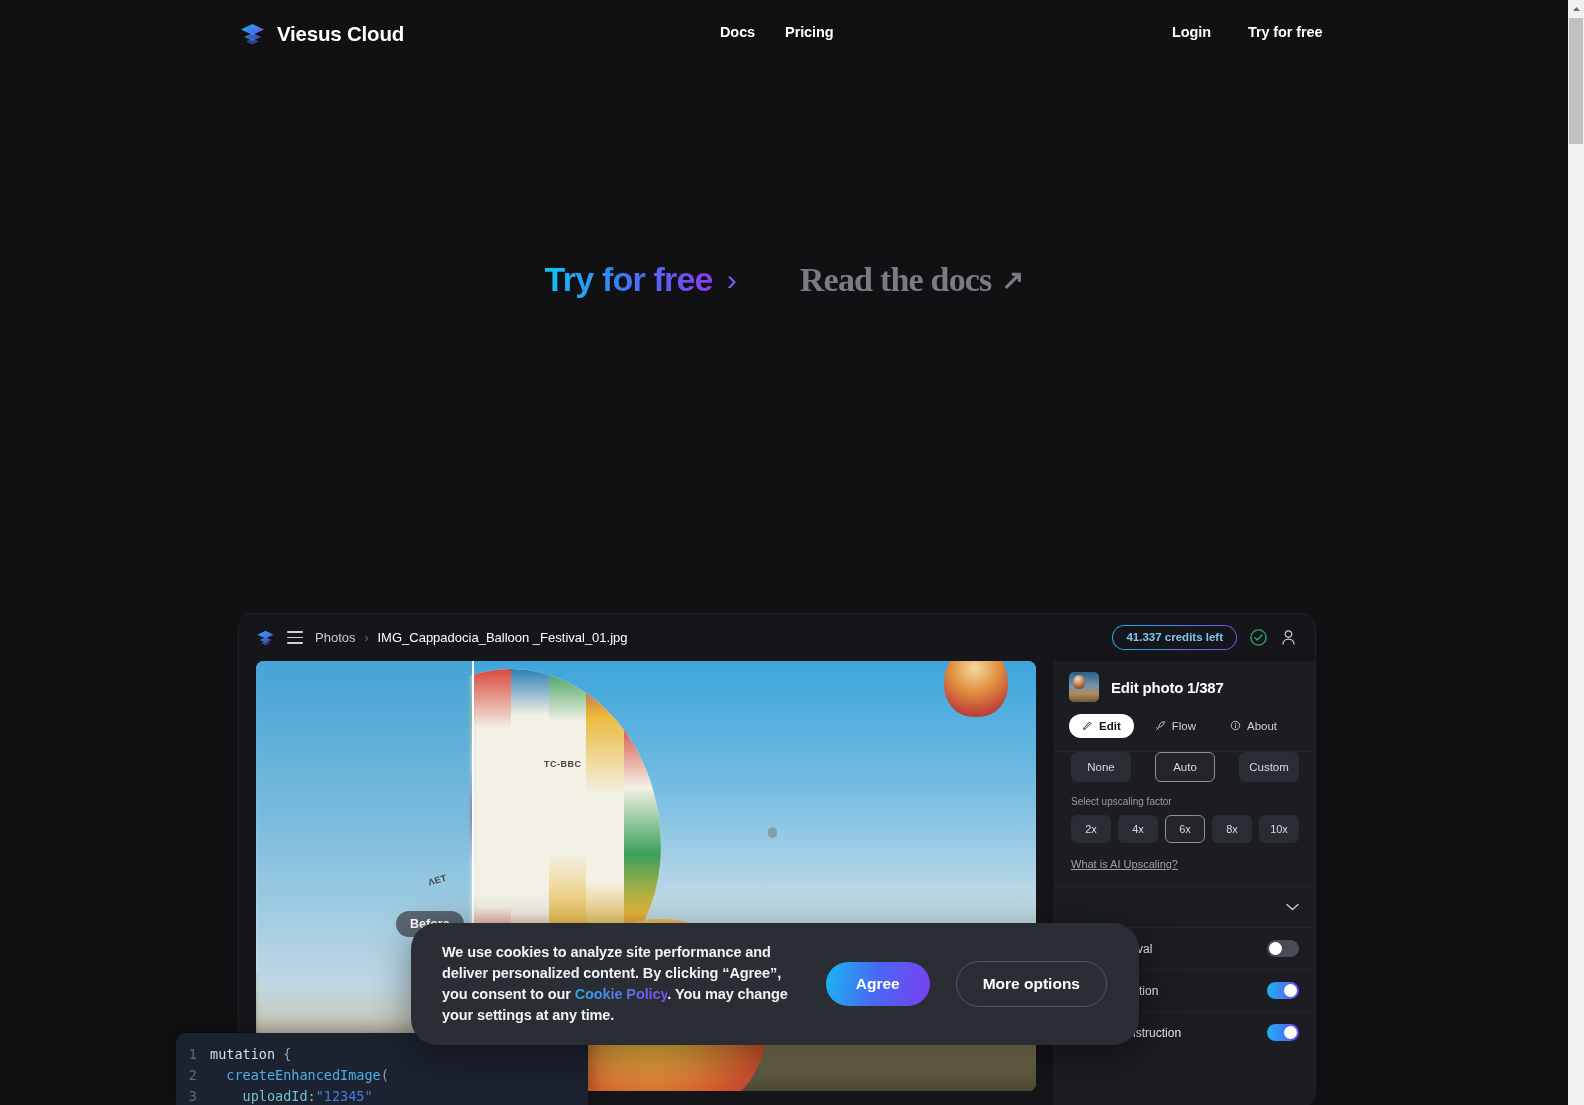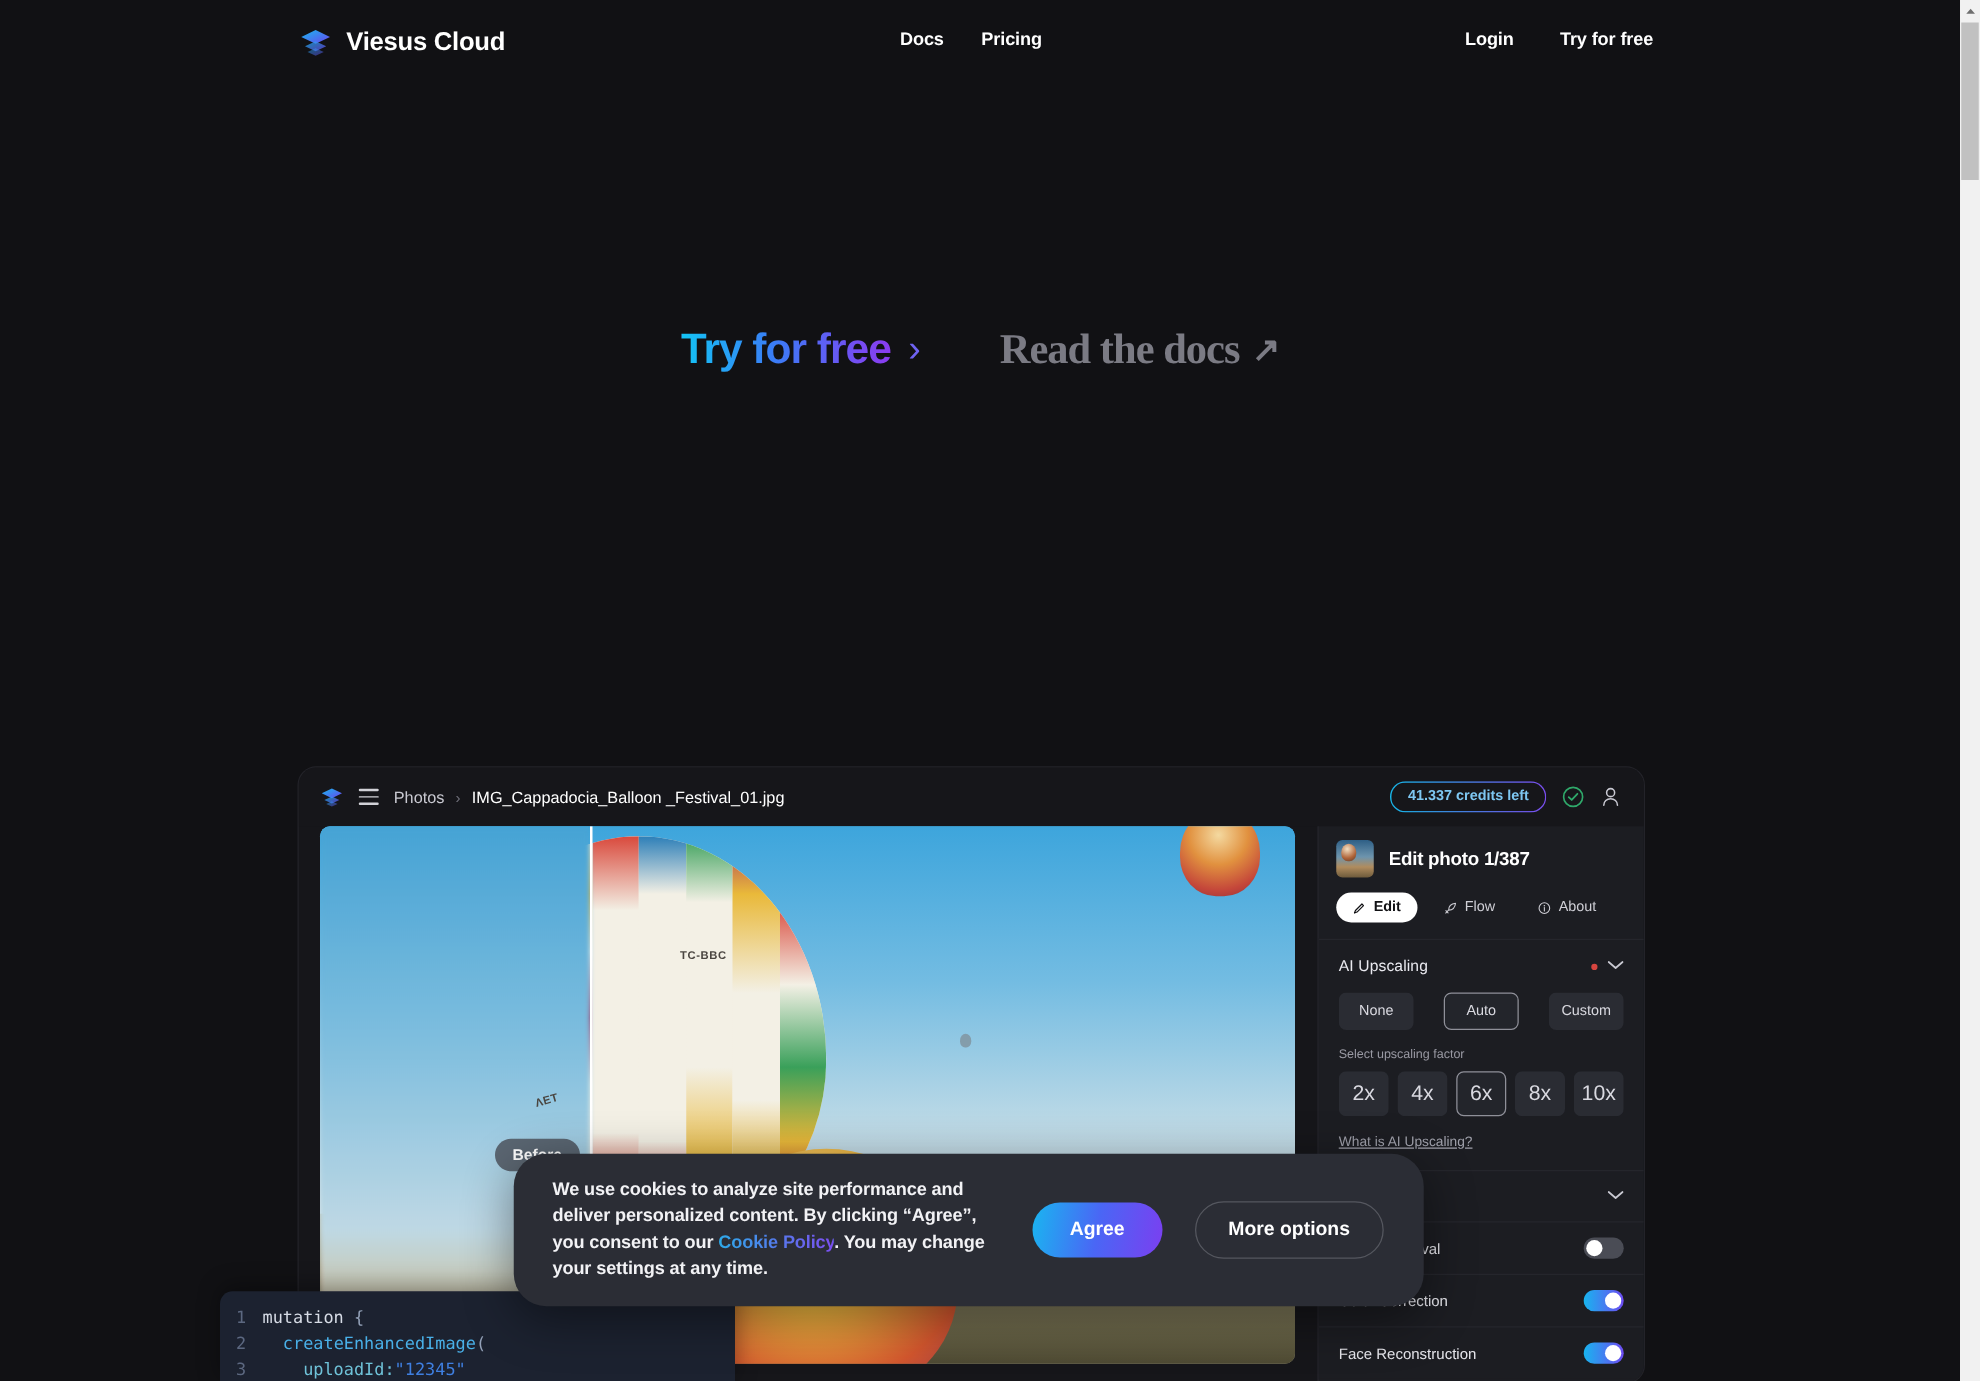--- a/index.html
+++ b/index.html
@@ -318,21 +318,21 @@
     background: radial-gradient(circle at 40% 30%,#f2e0c3 0%,#b0653a 60%,#5a3726 100%);
   }
   .panel-title { font-size: 15px; font-weight: 700; color: #ffffff; letter-spacing: -.2px; }
   .panel-tabs {
     display: flex;
     align-items: center;
     gap: 8px;
     padding: 12px 14px 13px;
   }
   .tab {
-    display: inline-flex; align-items: flex-end; gap: 6px;
+    display: inline-flex; align-items: flex-start; gap: 6px;
     font-size: 11.5px; color: #cfcfd6;
     padding: 6px 13px; border-radius: 999px;
     white-space: nowrap;
   }
   .tab.active { background: #ffffff; color: #111114; font-weight: 600; }
   .tab svg { display: block; }
 
   .section {
     border-top: 1px solid #25262c;
     background: #1c1d22;
@@ -360,21 +360,21 @@
   }
   .seg.selected { background: #23252b; border-color: #8f9099; }
   .field-label { font-size: 10px; color: #9a9aa4; margin: 14px 0 8px; }
   .factor-row { display: flex; gap: 7px; }
   .factor {
     flex: 1;
     text-align: center;
     padding: 7px 0;
     border-radius: 6px;
     background: #2a2c33;
-    font-size: 17px;
+    font-size: 11px;
     color: #d9d9e0;
     border: 1px solid transparent;
   }
   .factor.selected { background: #23252b; border-color: #8f9099; }
   .help-link { font-size: 11px; color: #9fa0aa; margin-top: 15px; display: block; }
 
   .toggle-row {
     display: flex; align-items: center;
     padding: 12px 16px;
     border-top: 1px solid #25262c;
@@ -634,29 +634,20 @@
             <svg width="11" height="11" viewBox="0 0 14 14">
               <circle cx="7" cy="7" r="5.4" fill="none" stroke="#cfcfd6" stroke-width="1.1"></circle>
               <circle cx="7" cy="4.5" r=".8" fill="#cfcfd6"></circle>
               <path d="M7 6.4 V10" stroke="#cfcfd6" stroke-width="1.1" stroke-linecap="round"></path>
             </svg>
             <span>About</span>
           </span>
         </div>
 
         <div class="section">
-          <div class="section-header">
-            <span class="section-title">AI Upscaling</span>
-            <span class="dot-red"></span>
-            <span class="chevron">
-              <svg width="13" height="8" viewBox="0 0 14 8">
-                  <path d="M1 1.4 L7 6.6 L13 1.4" fill="none" stroke="#c9c9d2" stroke-width="1.5" stroke-linecap="round" stroke-linejoin="round"></path>
-                </svg>
-            </span>
-          </div>
           <div class="section-body">
             <div class="seg-row">
               <span class="seg">None</span>
               <span class="seg selected">Auto</span>
               <span class="seg">Custom</span>
             </div>
             <div class="field-label">Select upscaling factor</div>
             <div class="factor-row">
               <span class="factor">2x</span>
               <span class="factor">4x</span>

